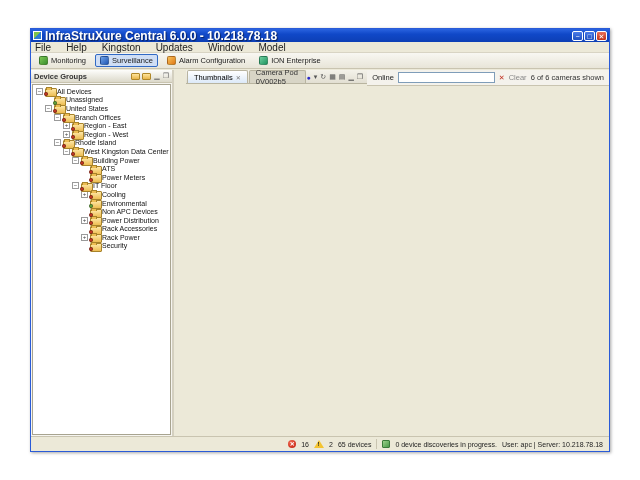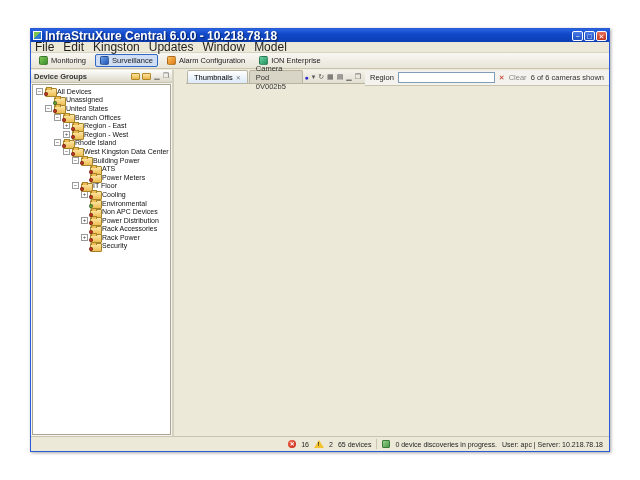--- a/index.html
+++ b/index.html
@@ -11,22 +11,22 @@
          border:1px solid #2a5bd7; background:#ece9d8; box-shadow:1px 1px 3px rgba(0,0,0,.35); }
   #titlebar { height:13px; display:flex; align-items:center; padding:0 2px;
      background:linear-gradient(180deg,#2a63e0 0%,#1048c8 40%,#0d3fb5 100%); color:#fff; }
   #title-icon { width:9px; height:9px; margin-right:3px; background:linear-gradient(135deg,#7ec34a 0 50%,#2f7dd1 50% 100%); border:1px solid #fff; }
   #title-text { font-size:12px; font-weight:bold; white-space:nowrap; overflow:hidden; flex:1;
      text-shadow:1px 1px 1px rgba(0,0,0,.5); }
   .winbtn { width:11px; height:10px; margin-left:1px; font-size:7px; line-height:9px; text-align:center; color:#fff;
      border:1px solid #fff; border-radius:2px; background:linear-gradient(180deg,#4a7be8,#2050c0); }
   .winbtn.close { background:linear-gradient(180deg,#e8705a,#c23218); }
 
-  #menubar { height:11px; display:flex; align-items:center; gap:9px; padding:0 4px;
-     background:#ece9d8; border-bottom:1px solid #d8d4c4; font-size:12px; color:#222; }
+  #menubar { height:11px; display:flex; align-items:center; gap:15px; padding:0 4px;
+     background:#ece9d8; border-bottom:1px solid #d8d4c4; font-size:10px; color:#222; }
   .menu-item { cursor:default; }
 
   #toolbar { height:16px; display:flex; align-items:center; gap:4px; padding:0 3px;
      background:linear-gradient(180deg,#f8f7f2,#e8e5d8); border-bottom:1px solid #c9c4b0; }
   .tbtn { display:flex; align-items:center; gap:3px; height:13px; padding:0 4px; font-size:7.5px; color:#222;
      border:1px solid transparent; border-radius:2px; }
   .tbtn.active { background:#cfdef5; border-color:#316ac5; }
   .tico { width:9px; height:9px; border-radius:2px; border:1px solid rgba(0,0,0,.25);
      color:#fff; font-size:6px; line-height:8px; text-align:center; font-weight:bold; }
   .tico.green { background:linear-gradient(135deg,#7dc855,#3b8f2e); }
@@ -180,21 +180,21 @@
     <div id="titlebar">
       <div id="title-icon"></div>
       <div id="title-text">InfraStruXure Central 6.0.0 - 10.218.78.18</div>
       <div class="winbtn">−</div>
       <div class="winbtn">□</div>
       <div class="winbtn close">✕</div>
     </div>
 
     <div id="menubar">
       <span class="menu-item">File</span>
-      <span class="menu-item">Edit</span>
+      <span class="menu-item">Help</span>
       <span class="menu-item">Kingston</span>
       <span class="menu-item">Updates</span>
       <span class="menu-item">Window</span>
       <span class="menu-item">Model</span>
     </div>
 
     <div id="toolbar">
         <div class="tbtn">
           <span class="tico green"></span>
           <span>Monitoring</span>
@@ -376,21 +376,21 @@
             <span>▾</span>
             <span>↻</span>
             <span>▦</span>
             <span>▤</span>
             <span>▁</span>
             <span>❐</span>
           </div>
         </div>
 
         <div id="searchrow">
-          <span>Region</span>
+          <span>Online</span>
           <input id="search-input" type="text" value="" style="">
           <span id="clear-x">✕</span>
           <span id="clear-label">Clear</span>
           <span id="cam-count">6 of 6 cameras shown</span>
         </div>
 
         <div id="thumbs">
           <div id="grid">
               <div class="card selected">
                 <div class="cam-img scene-whiteboard">

